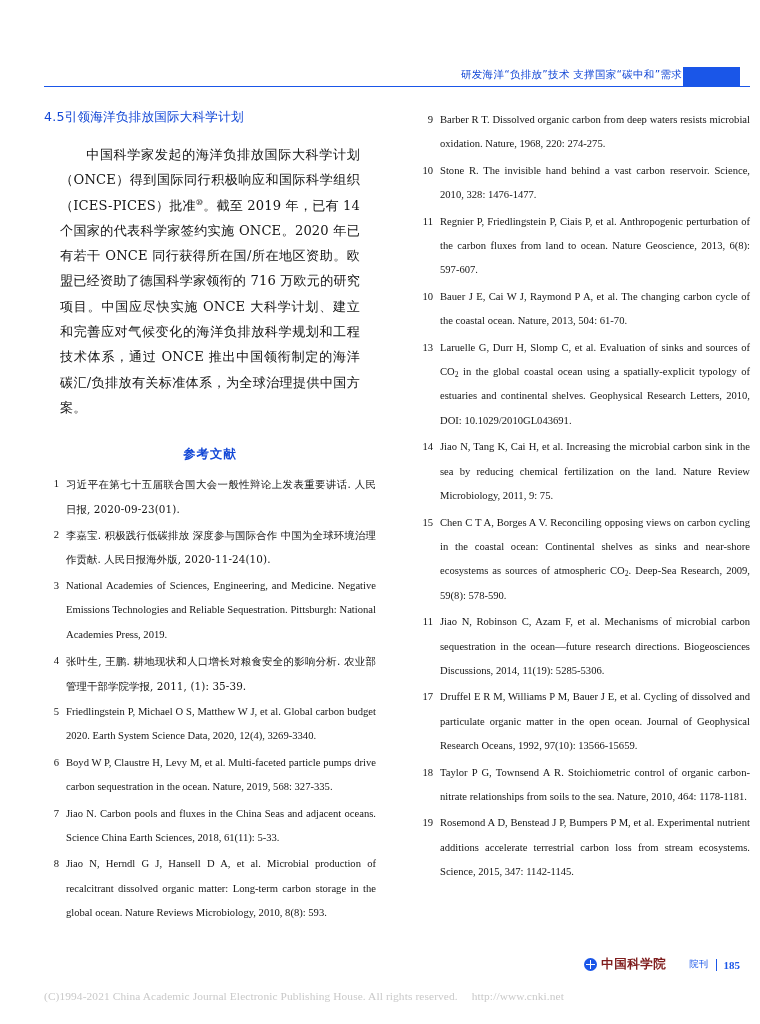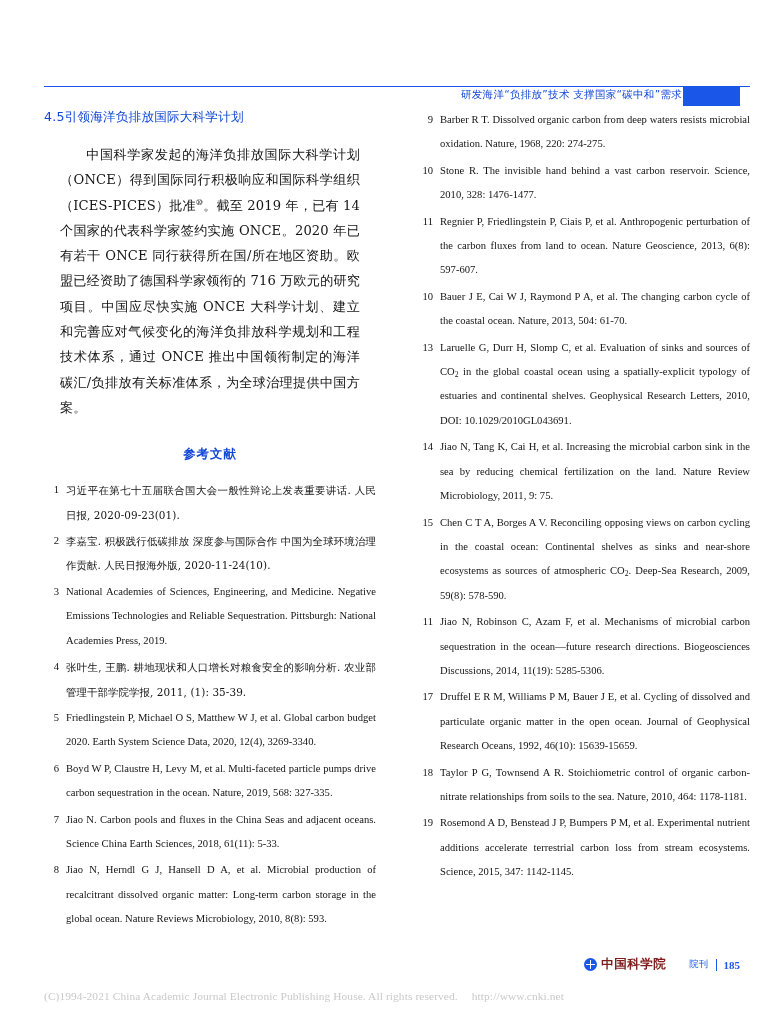--- a/index.html
+++ b/index.html
@@ -23,21 +23,20 @@
     height: 1024px;
   }
 
   
   .running-head {
     position: absolute;
     top: 60px;
     left: 44px;
     right: 10px;
     height: 26px;
-    margin-top: 20px;
   }
   .running-head-text {
     position: absolute;
     right: 68px;
     bottom: 4px;
     font-family: "DejaVu Sans", "Liberation Sans", sans-serif;
     font-size: 10.5px;
     letter-spacing: 0.3px;
     color: #1247d6;
     white-space: nowrap;
@@ -101,21 +100,21 @@
     letter-spacing: 0.15px;
   }
   .body-cn sup {
     font-size: 0.62em;
     vertical-align: super;
     line-height: 0;
   }
 
   
   .refs-title {
-    margin: 26px 0 15px 0;
+    margin: 26px 0 9px 0;
     text-align: center;
     font-family: "DejaVu Sans", "Liberation Sans", sans-serif;
     font-size: 12.4px;
     font-weight: 700;
     color: #1247d6;
     letter-spacing: 1px;
   }
   .ref-list {
     list-style: none;
     margin: 0;
@@ -321,21 +320,21 @@
           <li class="ref-item">
             <span class="ref-num">15</span>
             <span class="ref-text">Chen C T A, Borges A V. Reconciling opposing views on carbon cycling in the coastal ocean: Continental shelves as sinks and near-shore ecosystems as sources of atmospheric CO<sub>2</sub>. Deep-Sea Research, 2009, 59(8): 578-590.</span>
           </li>
           <li class="ref-item">
             <span class="ref-num">11</span>
             <span class="ref-text">Jiao N, Robinson C, Azam F, et al. Mechanisms of microbial carbon sequestration in the ocean—future research directions. Biogeosciences Discussions, 2014, 11(19): 5285-5306.</span>
           </li>
           <li class="ref-item">
             <span class="ref-num">17</span>
-            <span class="ref-text">Druffel E R M, Williams P M, Bauer J E, et al. Cycling of dissolved and particulate organic matter in the open ocean. Journal of Geophysical Research Oceans, 1992, 46(10): 15639-15659.</span>
+            <span class="ref-text">Druffel E R M, Williams P M, Bauer J E, et al. Cycling of dissolved and particulate organic matter in the open ocean. Journal of Geophysical Research Oceans, 1992, 97(10): 13566-15659.</span>
           </li>
           <li class="ref-item">
             <span class="ref-num">18</span>
             <span class="ref-text">Taylor P G, Townsend A R. Stoichiometric control of organic carbon-nitrate relationships from soils to the sea. Nature, 2010, 464: 1178-1181.</span>
           </li>
           <li class="ref-item">
             <span class="ref-num">19</span>
             <span class="ref-text">Rosemond A D, Benstead J P, Bumpers P M, et al. Experimental nutrient additions accelerate terrestrial carbon loss from stream ecosystems. Science, 2015, 347: 1142-1145.</span>
           </li>
         </ul>

